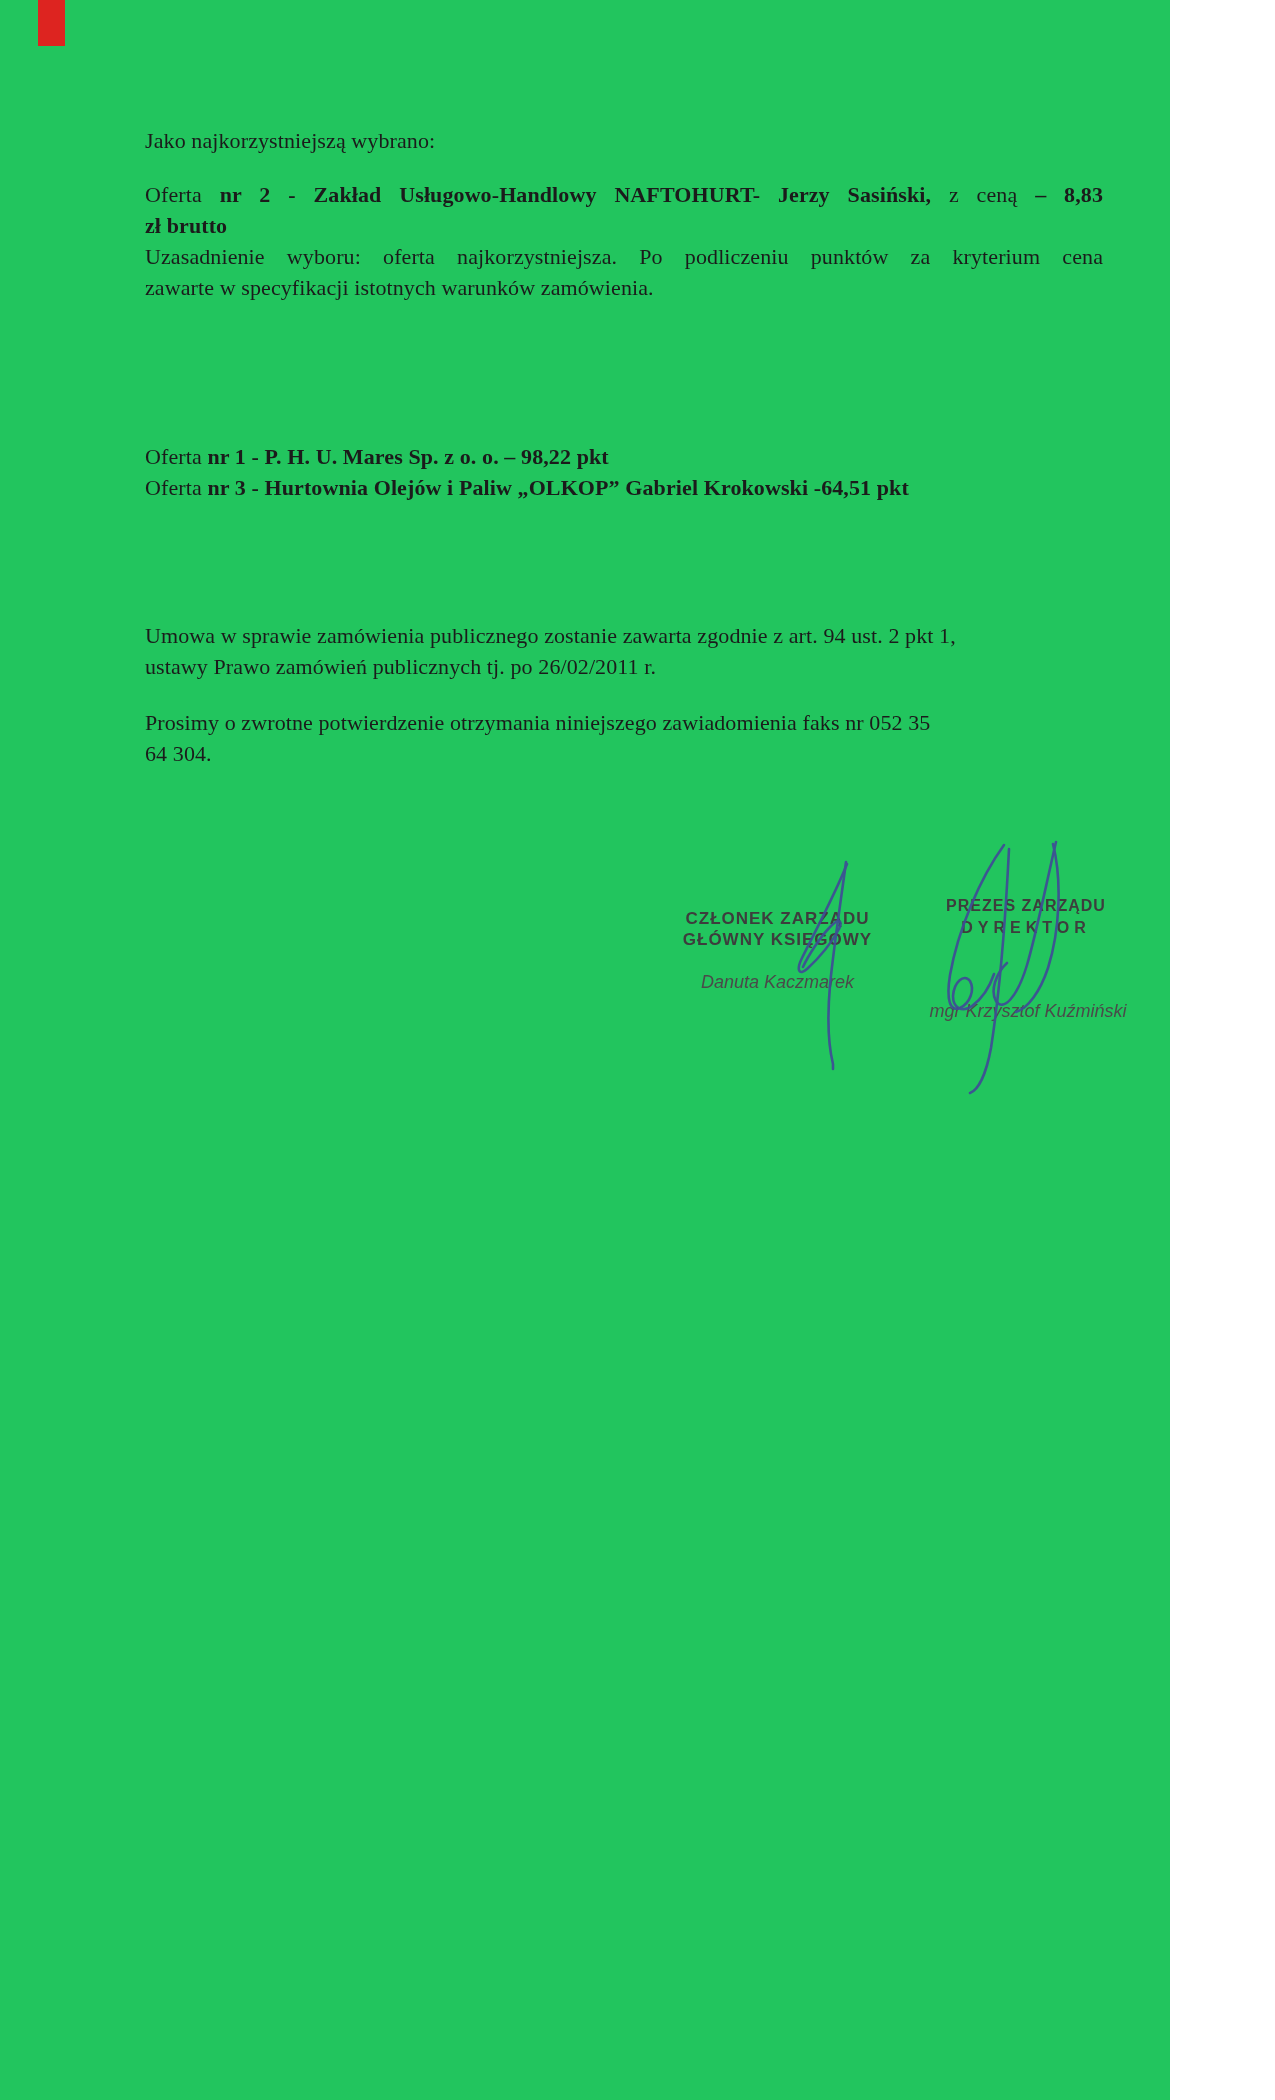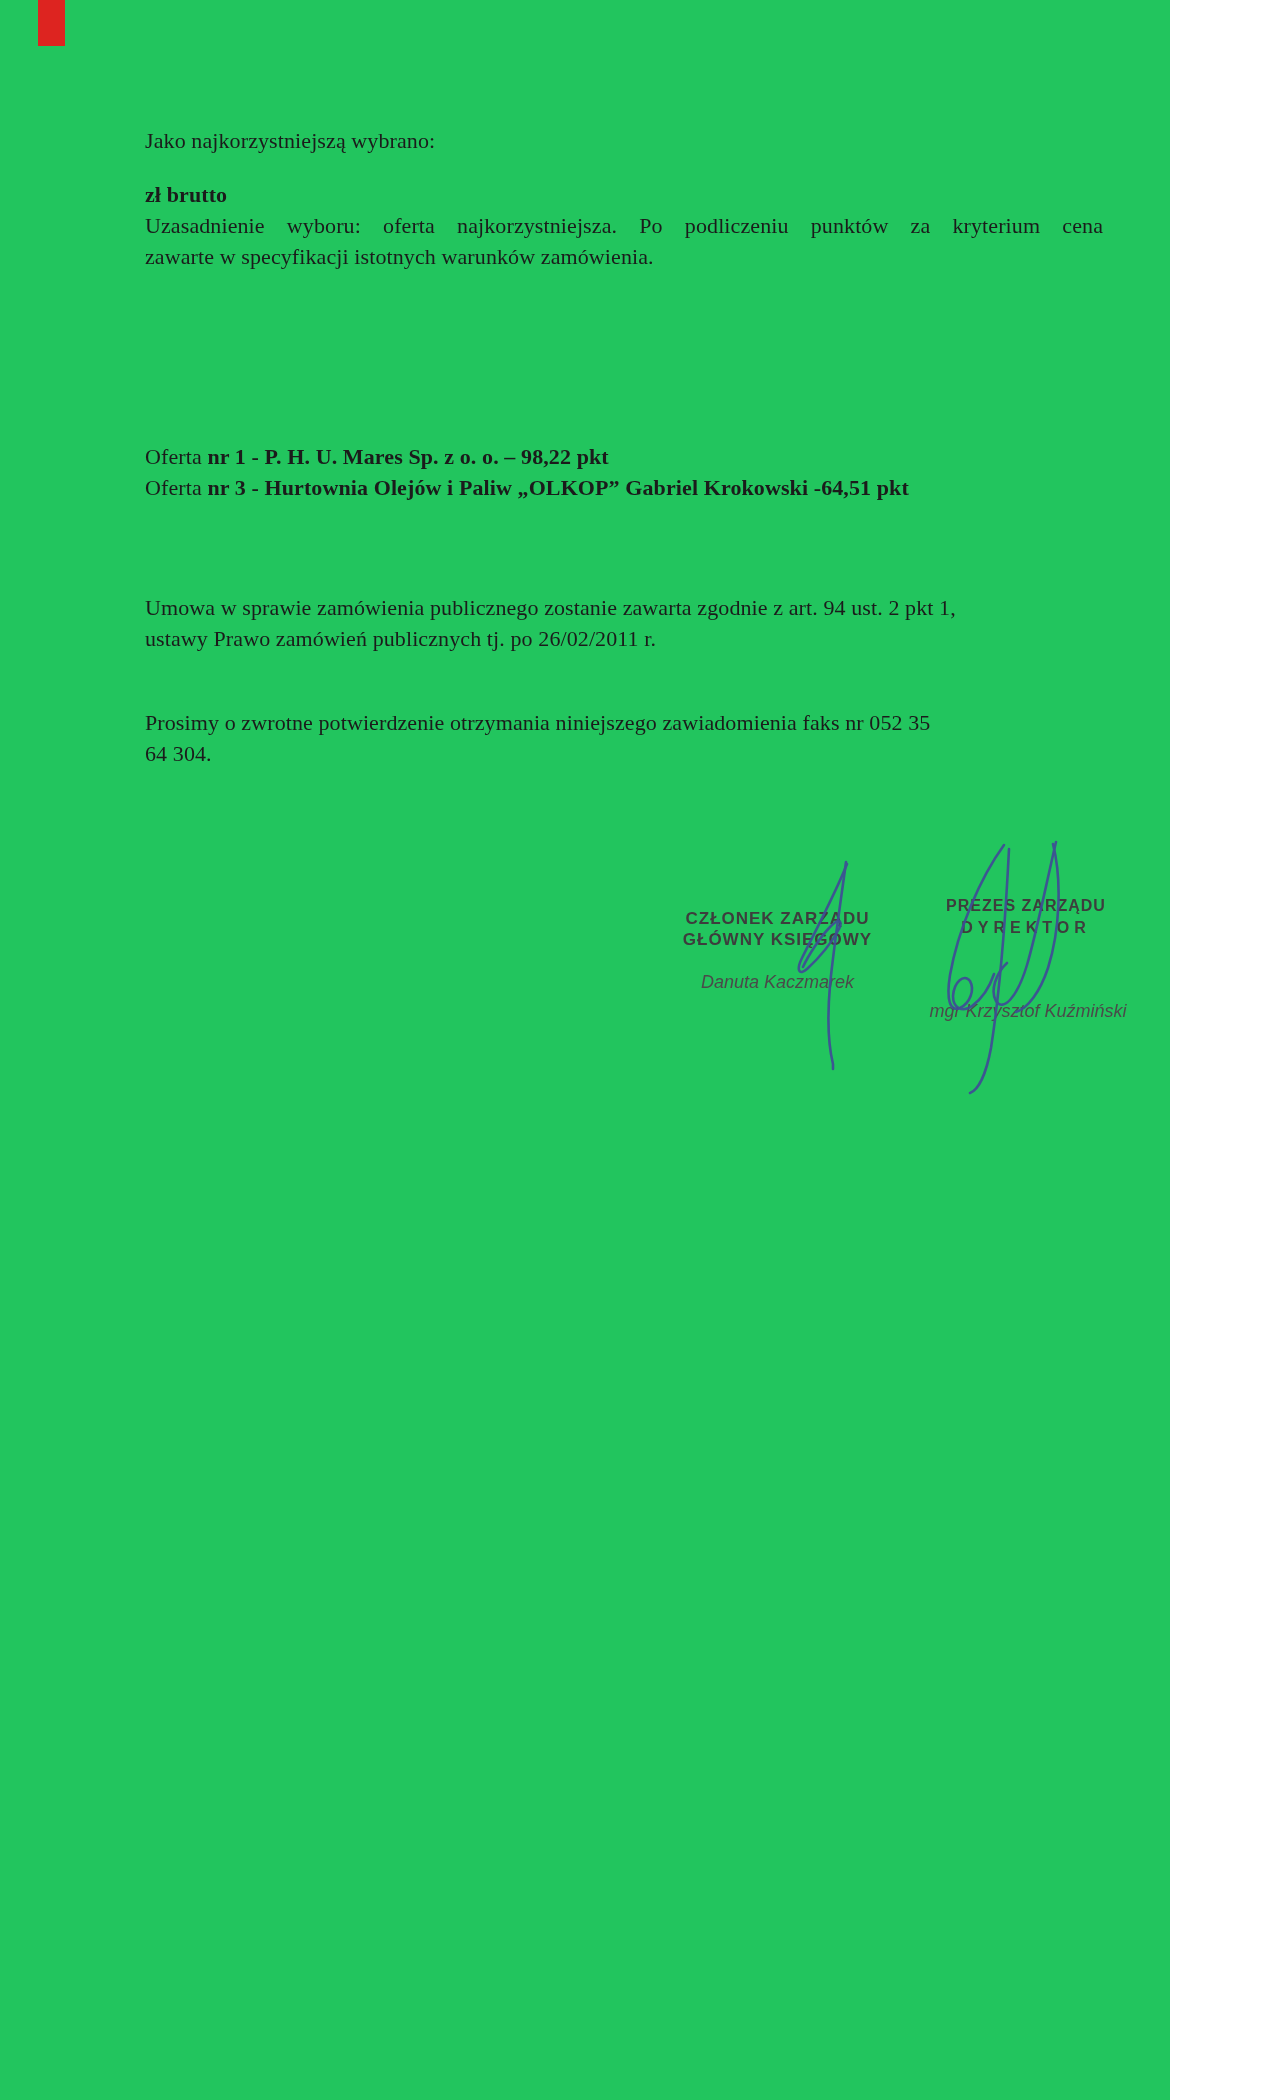--- a/index.html
+++ b/index.html
@@ -19,21 +19,21 @@
     font-size:22px;line-height:31px;
     letter-spacing:.1px;
   }
   .line{white-space:nowrap;}
   .line.just{white-space:normal;text-align:justify;text-align-last:justify;}
   .bold{font-weight:bold;}
   #b1{top:125px}
   #b2{top:179px}
   #b4{top:355px}
   #b5{top:441px}
-  #b6{top:592px}
+  #b6{top:620px}
   #b7{top:707px}
 
   .stamp{
     position:absolute;text-align:center;
     font-family:"Liberation Sans", sans-serif;
     font-weight:bold;color:#3d3d3d;
   }
   .stamp .sline{font-size:17px;line-height:21px;letter-spacing:1px;}
   #stamp-left{left:655px;top:908px;width:245px;}
   #stamp-right{left:916px;top:895px;width:220px;}
@@ -52,20 +52,21 @@
 <body>
 
 <div class="page" style="color: rgb(27, 27, 27);">
 
   <div class="red-mark" style="background: rgb(221, 36, 32);"></div>
 
   <div class="block" id="b1">
       <div class="line"><span>Jako najkorzystniejszą wybrano:</span></div>
     </div>
   <div class="block" id="b2">
+      <div class="line just"><span>Oferta </span><span class="bold">nr 2 - Zakład Usługowo-Handlowy NAFTOHURT- Jerzy Sasiński,</span><span> z ceną </span><span class="bold">– 8,83</span></div>
       <div class="line"><span class="bold">zł brutto</span></div>
       <div class="line just"><span>Uzasadnienie wyboru: oferta najkorzystniejsza. Po podliczeniu punktów za kryterium cena</span></div>
       <div class="line"><span>zawarte w specyfikacji istotnych warunków zamówienia.</span></div>
     </div>
   <div class="block" id="b5">
       <div class="line"><span>Oferta </span><span class="bold">nr 1 - P. H. U. Mares Sp. z o. o. – 98,22 pkt</span></div>
       <div class="line"><span>Oferta </span><span class="bold">nr 3 - Hurtownia Olejów i Paliw „OLKOP” Gabriel Krokowski -64,51 pkt</span></div>
     </div>
   <div class="block" id="b6">
       <div class="line"><span>Umowa w sprawie zamówienia publicznego zostanie zawarta zgodnie z art. 94 ust. 2 pkt 1,</span></div>

